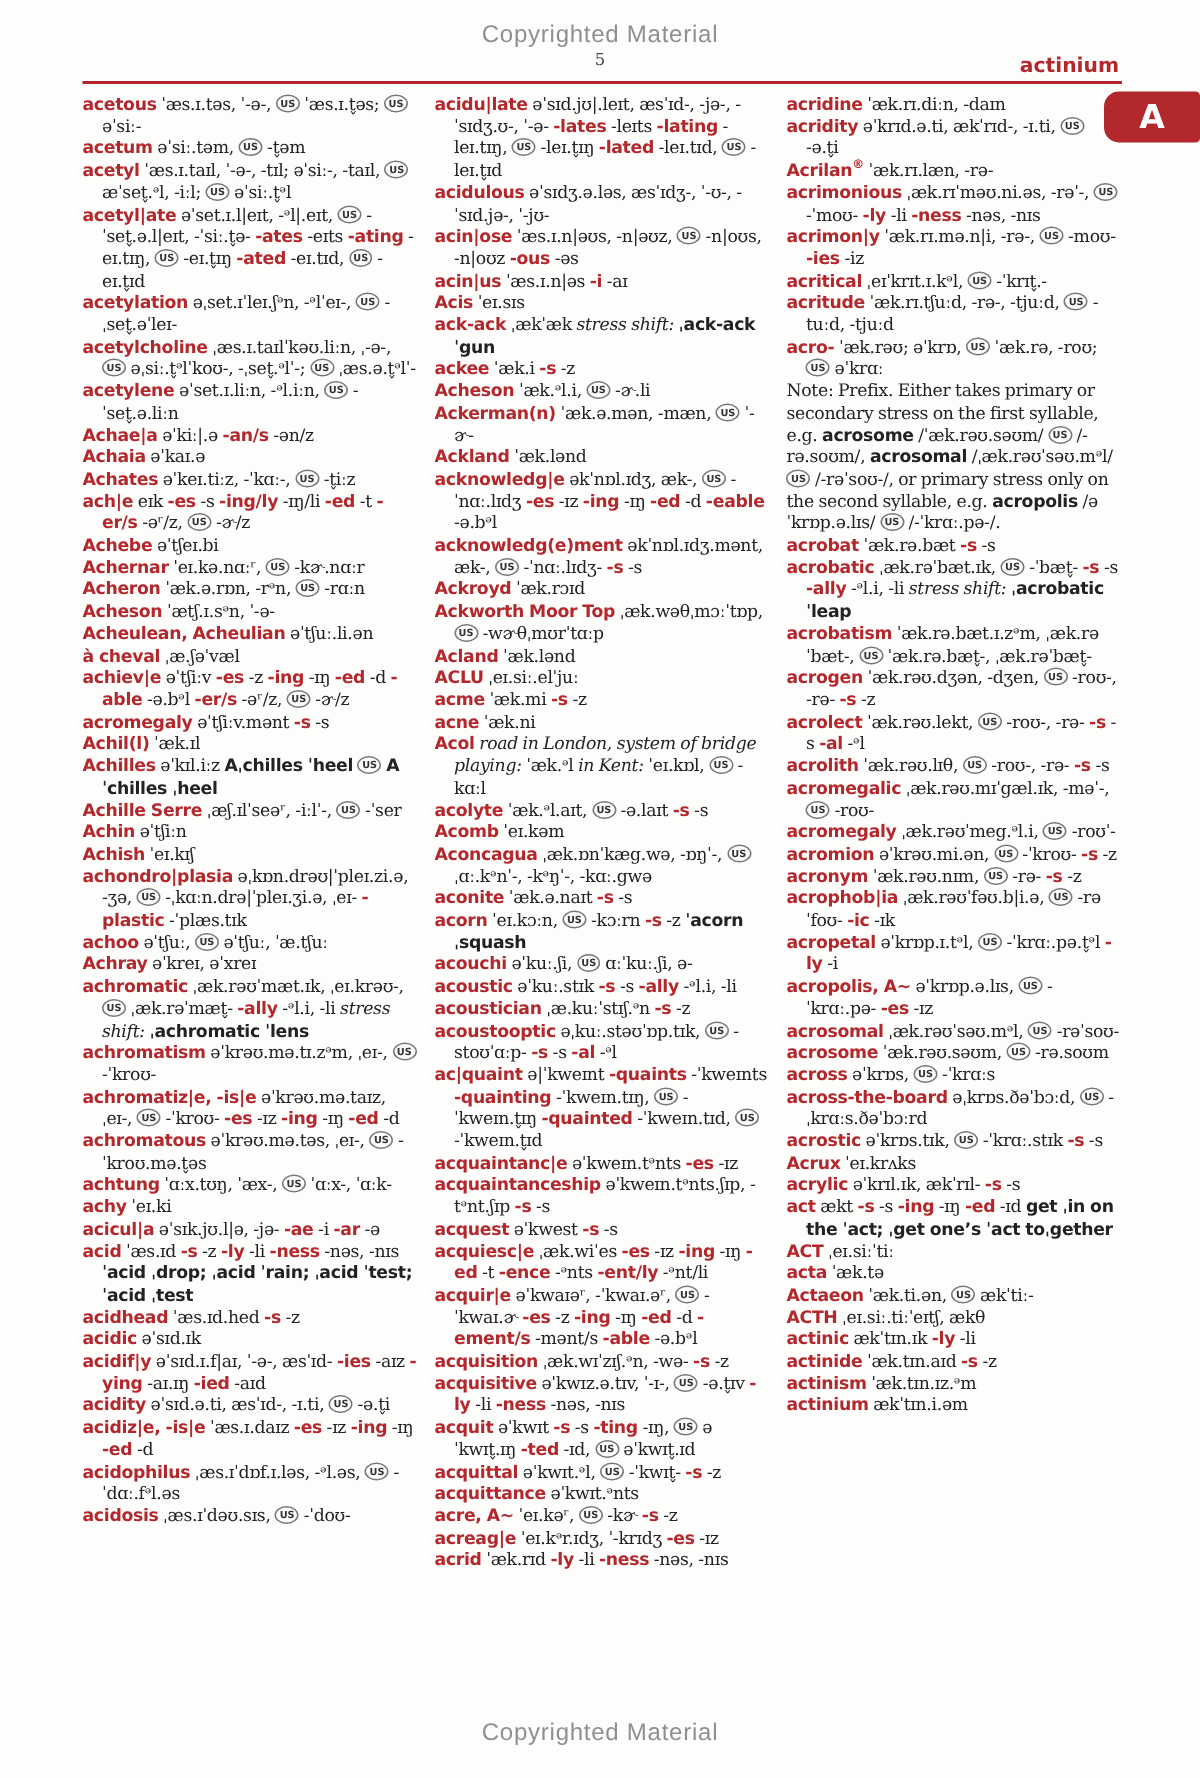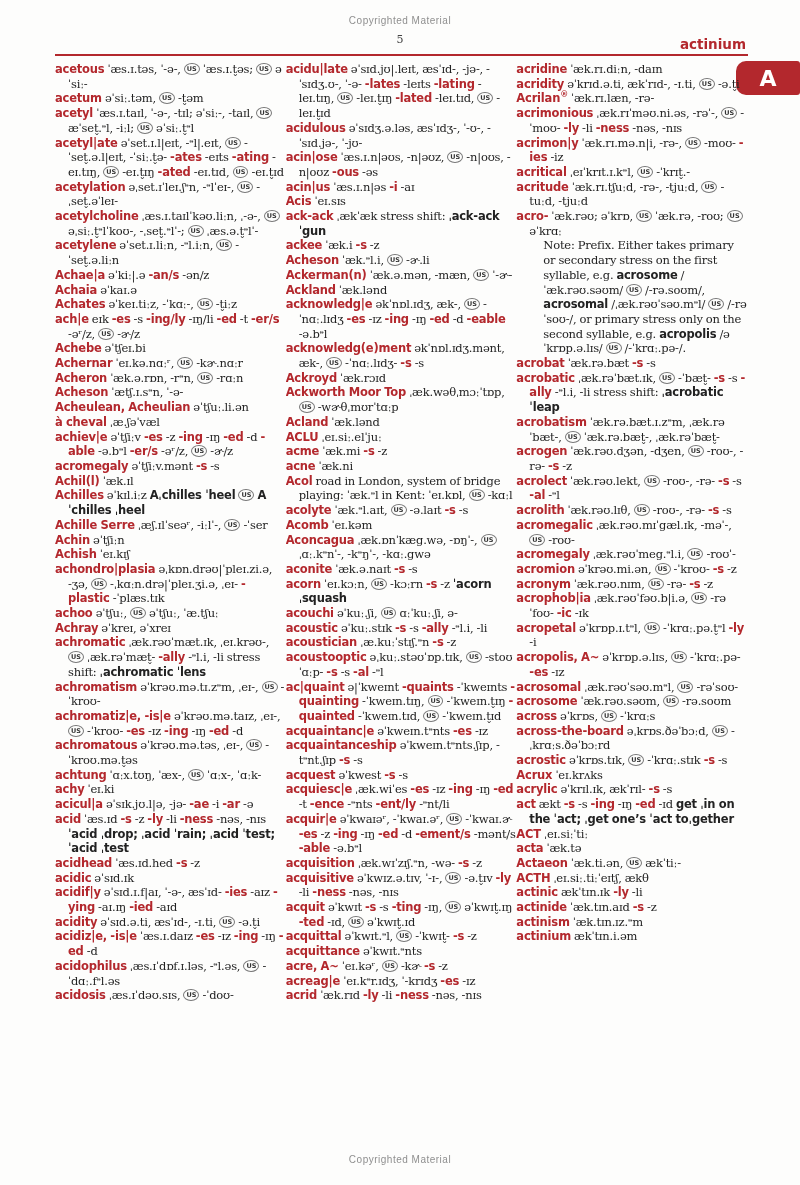--- a/index.html
+++ b/index.html
@@ -1,40 +1,40 @@
 <!DOCTYPE html>
 <html style="--accent: #b3282d;"><head>
 <meta charset="utf-8">
 <style>
   :root{ --accent:#b3282d; }
   html,body{margin:0;padding:0;}
   body{width:800px;height:1185px;background:#fdfdfc;position:relative;overflow:hidden;
        font-family:"DejaVu Serif","DejaVu Sans",serif;}
   .page{position:absolute;inset:0;}
   .watermark{position:absolute;left:0;right:0;text-align:center;color:#8f8f8f;
-       font-family:"Liberation Sans",sans-serif;font-size:10px;letter-spacing:.5px;}
+       font-family:"Liberation Sans",sans-serif;font-size:16px;letter-spacing:.5px;}
   .watermark.top{top:15px;}
   .watermark.bottom{bottom:20px;}
   .pagenum{position:absolute;top:33px;left:0;right:0;text-align:center;
        font-size:11px;color:#444;}
   .running-head{position:absolute;top:36px;right:54px;color:var(--accent);
        font-family:"DejaVu Sans",sans-serif;font-weight:bold;font-size:13.5px;}
   .rule{position:absolute;top:54px;left:55px;right:52px;height:2px;background:var(--accent);}
   .letter-tab{position:absolute;top:61px;right:0;width:64px;height:34px;background:var(--accent);
        border-radius:10px 3px 3px 10px;color:#fff;display:flex;align-items:center;justify-content:center;
        font-family:"DejaVu Sans",sans-serif;font-weight:bold;font-size:22px;}
   .columns{position:absolute;top:62px;left:55px;width:692px;height:1078px;
-       display:grid;grid-template-columns:1fr 1fr 1fr;overflow:hidden;}
+       display:grid;grid-template-columns:1fr 1fr 1fr;column-gap:12px;overflow:hidden;}
   .col{overflow:hidden;}
   .entry{margin:0;padding-left:13px;text-indent:-13px;font-size:11.5px;line-height:14.7px;
        color:#222;letter-spacing:-0.2px;word-spacing:-0.4px;}
-  .entry.note{padding-left:0;text-indent:0;margin-left:27px;}
+  .entry.note{padding-left:0;text-indent:0;}
   .hw,.sfx{color:var(--accent);font-family:"DejaVu Sans",sans-serif;font-weight:bold;}
   .bb{font-family:"DejaVu Sans",sans-serif;font-weight:bold;color:#222;}
-  .it{}
+  .it{font-style:italic;}
   .sup{font-size:8px;vertical-align:super;line-height:0;}
   .us{display:inline-block;font-family:"DejaVu Sans",sans-serif;font-size:6.5px;font-weight:bold;
       line-height:8px;color:#333;border:1px solid #777;border-radius:50%;padding:1px 2px;
       vertical-align:2px;letter-spacing:0;text-indent:0;}
 </style>
 </head>
 <body>
 
 <div class="page">
   <div class="watermark top">Copyrighted Material</div>

